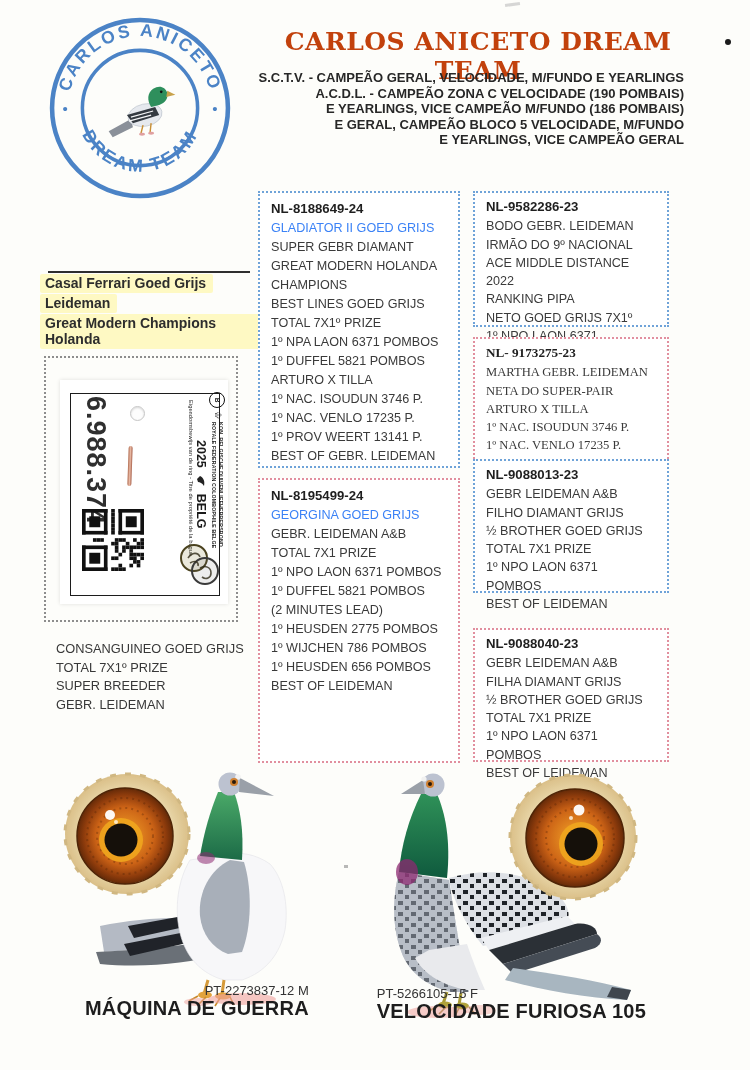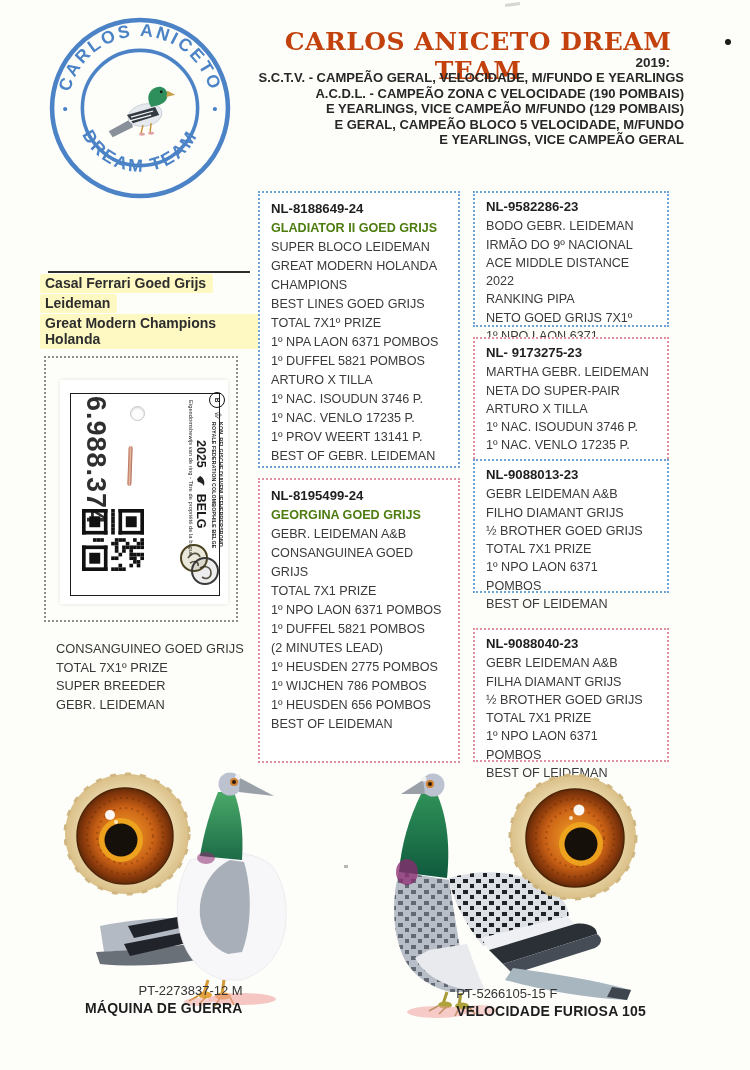--- a/index.html
+++ b/index.html
@@ -18,25 +18,25 @@
         font-weight:bold;font-size:13px;line-height:15.6px;color:#272727;}
   #phone{position:absolute;left:250px;top:151px;width:440px;text-align:center;
          font-weight:bold;font-size:14.5px;color:#222;}
   
   .pbox{position:absolute;background:#fff;padding:6px 11px 4px;box-sizing:border-box;
         font-size:12.6px;line-height:19px;color:#3a3a3a;}
   .pbox.compact{line-height:18.3px;padding-top:5px;}
   .accent-blue{border:2px dotted #6fa3d8;}
   .accent-pink{border:2px dotted #e18f9e;}
   .bid{font-weight:bold;color:#1f1f1f;font-size:13.2px;margin-bottom:1px;}
-  .bname{font-weight:bold;color:#4d7c0f;}
+  .bname{font-weight:normal;color:#3b82f6;}
   #box-c1{left:258px;top:191px;width:202px;height:277px;}
   #box-c2{left:258px;top:478px;width:202px;height:285px;}
   #box-r1{left:473px;top:191px;width:196px;height:136px;}
-  #box-r2{left:473px;top:337px;width:196px;height:134px;}
+  #box-r2{left:473px;top:337px;width:196px;height:134px;font-family:Liberation Serif, serif;}
   #box-r3{left:473px;top:459px;width:196px;height:134px;}
   #box-r4{left:473px;top:628px;width:196px;height:134px;}
   
   #hl-rule{position:absolute;left:48px;top:271px;width:202px;height:2px;background:#2e2e2e;}
   #highlights{position:absolute;left:40px;top:274px;width:230px;}
   .hl{display:inline-block;background:#fef9c3;color:#2d2d2d;font-weight:bold;font-size:14px;
       padding:1px 7px 2px 5px;margin-bottom:1px;border-radius:2px;}
   
   #ringbox{position:absolute;left:44px;top:356px;width:194px;height:266px;
            border:2px dotted #8d8d8d;box-sizing:border-box;}
@@ -61,21 +61,21 @@
            font-weight:bold;font-size:12.5px;}
   .fedrowC{font-size:5.8px;padding-left:8px;white-space:nowrap;color:#222;}
   #qr{position:absolute;left:22px;top:128px;}
   #stamp{position:absolute;left:118px;top:158px;}
   
   #notes{position:absolute;left:56px;top:640px;font-size:12.8px;line-height:18.5px;color:#383838;}
   
   .eye,.pigeon{position:absolute;}
   #lbl-left{position:absolute;left:85px;top:983px;font-size:13px;color:#333;line-height:16.5px;text-align:right;}
   #lbl-right{position:absolute;right:104px;top:986px;text-align:left;font-size:13px;color:#333;line-height:16.5px;}
-  .pname{font-weight:bold;font-size:14px;color:#1d1d1d;letter-spacing:.2px;}
+  .pname{font-weight:bold;font-size:20px;color:#1d1d1d;letter-spacing:.2px;}
   
   #speck1{position:absolute;left:725px;top:39px;width:6px;height:6px;border-radius:50%;background:#1b1b1b;}
   #speck2{position:absolute;left:505px;top:3px;width:15px;height:3px;background:#bdbdbd;opacity:.6;transform:rotate(-8deg);}
   #speck3{position:absolute;left:344px;top:865px;width:4px;height:3px;background:#9a9a9a;opacity:.7;}
 </style>
 </head>
 <body>
 
 <div id="page">
 
@@ -99,25 +99,24 @@
       <path d="M106,74 C112,70 118,72 120,78 C121,84 118,88 112,90 L104,92 C100,86 100,78 106,74 Z" fill="#2e8f5c"></path>
       <path d="M120,76 L128,80 L119,82 Z" fill="#c8a24a"></path>
       <circle cx="114" cy="77" r="1.3" fill="#111"></circle>
       <path d="M96,110 L94,118 M104,108 L103,117" stroke="#c98f35" stroke-width="1.4"></path>
       <ellipse cx="95" cy="119" rx="3" ry="1.4" fill="#e0a0a0"></ellipse>
       <ellipse cx="104" cy="118" rx="3" ry="1.4" fill="#e0a0a0"></ellipse>
     </g>
   </svg>
 
   <div id="title">CARLOS ANICETO DREAM TEAM</div>
-  <div id="yearline">2019:</div>
   <div id="achv">
       <div class="achv-line">S.C.T.V. - CAMPEÃO GERAL, VELOCIDADE, M/FUNDO E YEARLINGS</div>
       <div class="achv-line">A.C.D.L. - CAMPEÃO ZONA C VELOCIDADE (190 POMBAIS)</div>
-      <div class="achv-line">E YEARLINGS, VICE CAMPEÃO M/FUNDO (129 POMBAIS)</div>
+      <div class="achv-line">E YEARLINGS, VICE CAMPEÃO M/FUNDO (186 POMBAIS)</div>
       <div class="achv-line">E GERAL, CAMPEÃO BLOCO 5 VELOCIDADE, M/FUNDO</div>
       <div class="achv-line">E YEARLINGS, VICE CAMPEÃO GERAL</div>
     </div>
 
   <div id="hl-rule"></div>
   <div id="highlights"><div class="hl">Casal Ferrari Goed Grijs</div><div class="hl">Leideman</div><div class="hl">Great Modern Champions Holanda</div></div>
 
   <div id="ringbox">
     <div id="ringcard" style="left:14px;top:22px;">
       <div id="ringinner"></div>
@@ -222,40 +221,39 @@
       <div class="note-line">CONSANGUINEO GOED GRIJS</div>
       <div class="note-line">TOTAL 7X1º PRIZE</div>
       <div class="note-line">SUPER BREEDER</div>
       <div class="note-line">GEBR. LEIDEMAN</div>
     </div>
 
   <div id="box-c1" class="pbox accent-blue">
     <div class="bid">NL-8188649-24</div>
     <div class="bname">GLADIATOR II GOED GRIJS</div>
     <div>
-        <div class="bl">SUPER BLOCO LEIDEMAN</div>
+        <div class="bl">SUPER GEBR DIAMANT</div>
         <div class="bl">GREAT MODERN HOLANDA</div>
         <div class="bl">CHAMPIONS</div>
         <div class="bl">BEST LINES GOED GRIJS</div>
         <div class="bl">TOTAL 7X1º PRIZE</div>
         <div class="bl">1º NPA LAON 6371 POMBOS</div>
         <div class="bl">1º DUFFEL 5821 POMBOS</div>
         <div class="bl">ARTURO X TILLA</div>
         <div class="bl">1º NAC. ISOUDUN 3746 P.</div>
         <div class="bl">1º NAC. VENLO 17235 P.</div>
         <div class="bl">1º PROV WEERT 13141 P.</div>
         <div class="bl">BEST OF GEBR. LEIDEMAN</div>
       </div>
   </div>
   <div id="box-c2" class="pbox accent-pink">
     <div class="bid">NL-8195499-24</div>
     <div class="bname">GEORGINA GOED GRIJS</div>
     <div>
         <div class="bl">GEBR. LEIDEMAN A&amp;B</div>
-        <div class="bl">CONSANGUINEA GOED GRIJS</div>
         <div class="bl">TOTAL 7X1 PRIZE</div>
         <div class="bl">1º NPO LAON 6371 POMBOS</div>
         <div class="bl">1º DUFFEL 5821 POMBOS</div>
         <div class="bl">(2 MINUTES LEAD)</div>
         <div class="bl">1º HEUSDEN 2775 POMBOS</div>
         <div class="bl">1º WIJCHEN 786 POMBOS</div>
         <div class="bl">1º HEUSDEN 656 POMBOS</div>
         <div class="bl">BEST OF LEIDEMAN</div>
       </div>
   </div>

